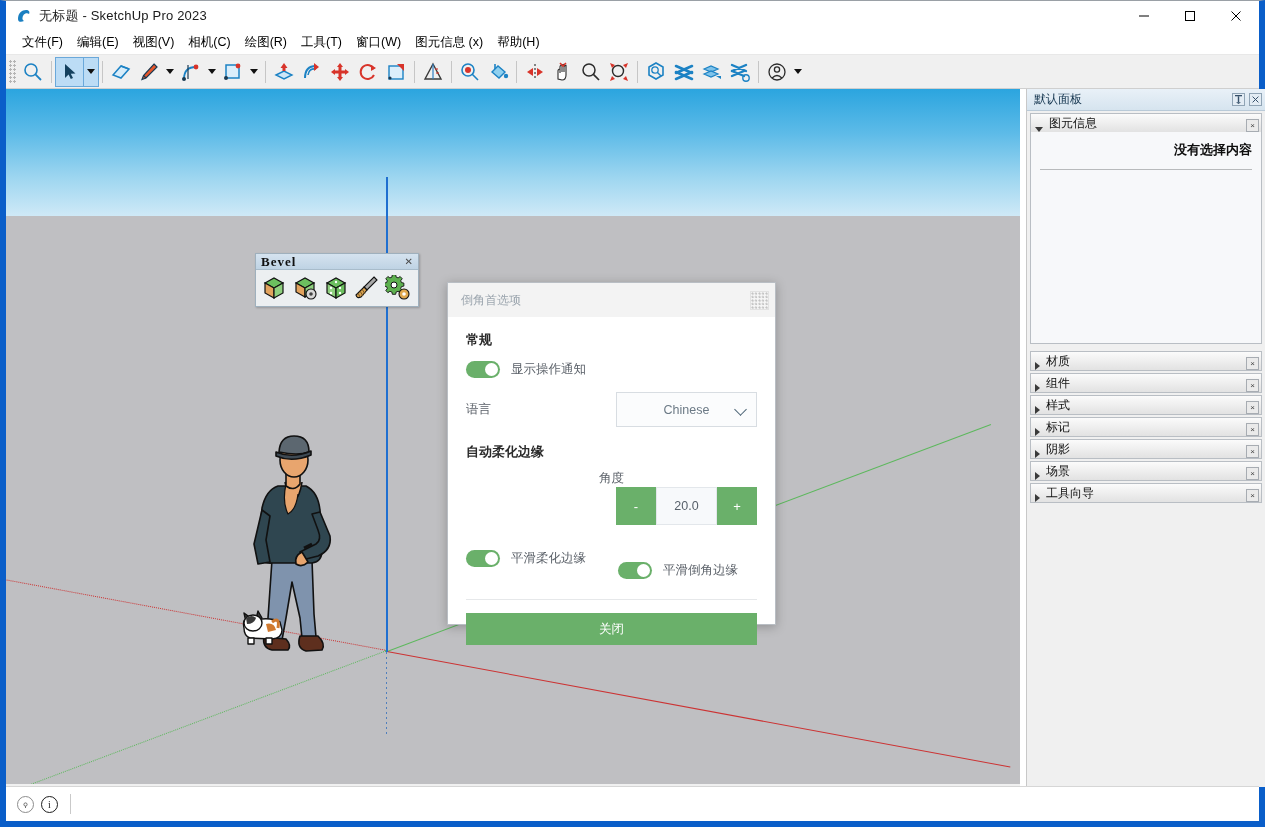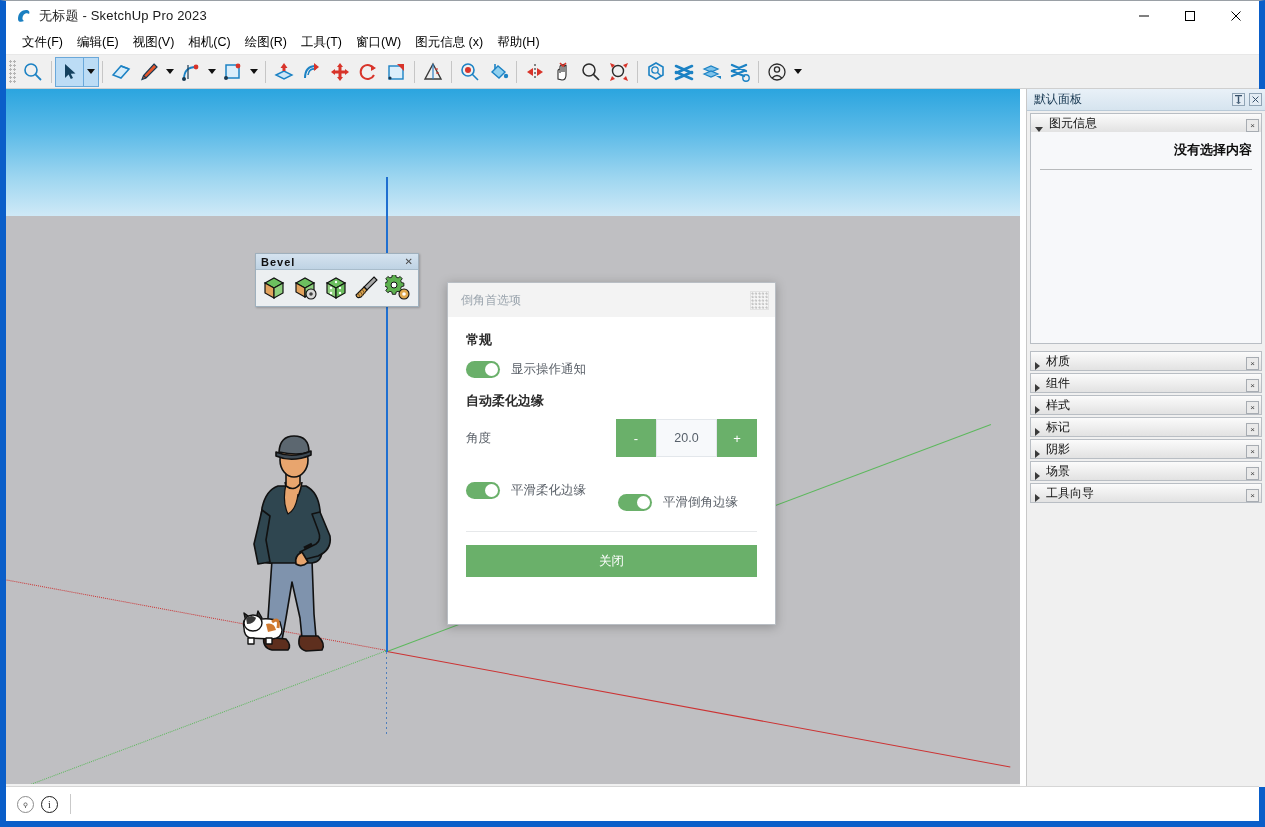--- a/index.html
+++ b/index.html
@@ -145,22 +145,22 @@
     box-shadow: 1px 1px 2px rgba(0,0,0,.22);
   }
   .bevel-title {
     height: 16px;
     background: linear-gradient(to bottom,#d5e3ef,#bfd3e4);
     display: flex; align-items: center;
     padding: 0 3px 0 5px;
     border-bottom: 1px solid #a8bccb;
   }
   .bevel-title-text {
-    font-family: Liberation Sans, sans-serif;
-    font-size: 11px; font-weight: bold; color: #101010;
+    font-family: Liberation Serif, serif;
+    font-size: 13px; font-weight: bold; color: #101010;
     letter-spacing: 1px;
   }
   .bevel-close {
     margin-left: auto; font-size: 10px; color: #4a4a4a; line-height: 1;
     padding: 0 2px;
   }
   .bevel-icons { display: flex; align-items: center; padding: 3px 2px; gap: 0px; }
   .bevel-btn { width: 31px; height: 30px; display:flex; align-items:center; justify-content:center; }
 
   
@@ -721,24 +721,31 @@
 
         <div class="sec-title">常规</div>
 
         <div class="row">
           <div class="toggle">
             <div class="knob"></div>
           </div>
           <span class="toggle-label">显示操作通知</span>
         </div>
 
+        <div class="row" style="margin-bottom:16px;">
+          <span class="field-label">语言</span>
+          <div class="select">
+            <span class="select-value">Chinese</span>
+            <i class="select-caret"></i>
+          </div>
+        </div>
 
         <div class="sec-title" style="margin-bottom:9px;">自动柔化边缘</div>
 
-        <div class="row" style="margin-bottom:13px;">
+        <div class="row" style="margin-bottom:13px;flex-direction:column;">
           <span class="field-label">角度</span>
           <div class="stepper">
             <div class="step-btn">-</div>
             <div class="step-val">20.0</div>
             <div class="step-btn">+</div>
           </div>
         </div>
 
         <div class="row-two">
           <div class="grp">

